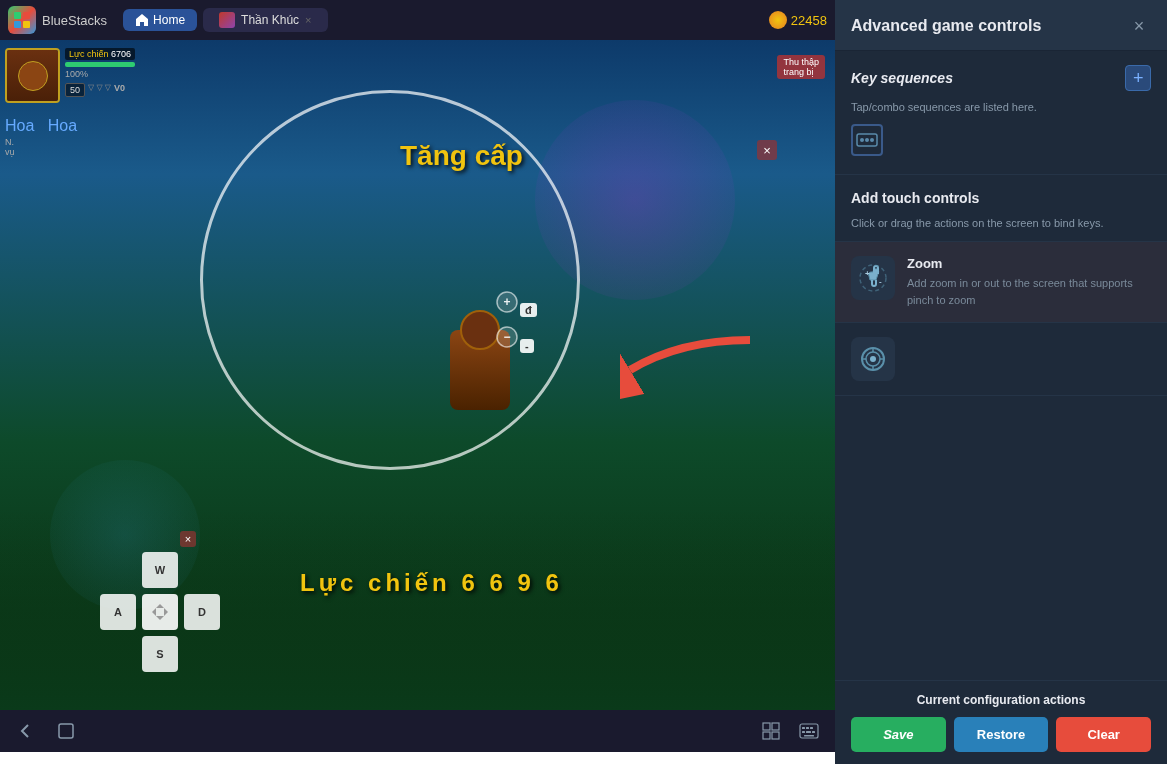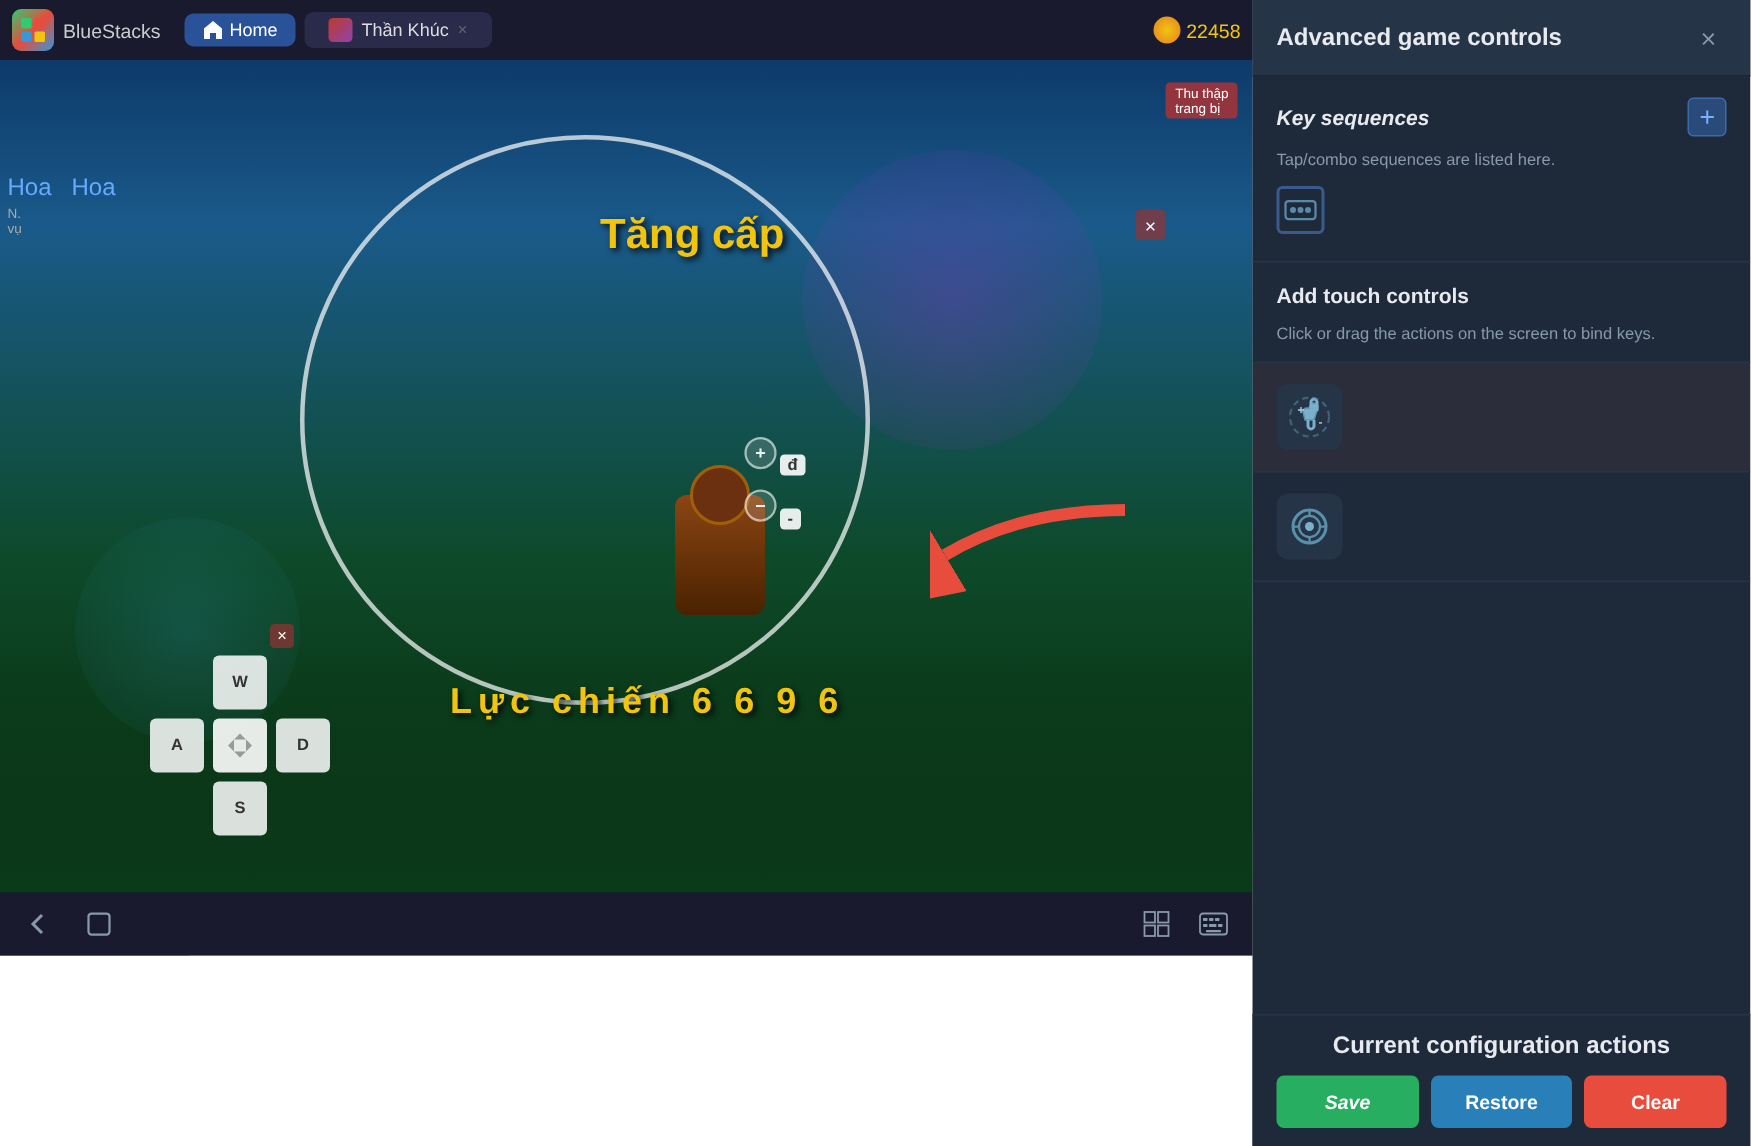--- a/index.html
+++ b/index.html
@@ -1,21 +1,21 @@
 <!DOCTYPE html>
 <html><head>
   <meta charset="utf-8">
   <style>
     * { margin: 0; padding: 0; box-sizing: border-box; }
     body { width: 1167px; height: 764px; overflow: hidden; font-family: 'Segoe UI', Arial, sans-serif; display: flex; }
 
     
     .game-area {
       width: 835px;
-      height: 637px;
+      height: 752px;
       background: linear-gradient(180deg, #1a3a5c 0%, #0d2a4a 30%, #1a4a3a 70%, #0d2a1a 100%);
       position: relative;
       overflow: hidden;
       flex-shrink: 0;
       padding-left: 16px;
     }
 
     
     .taskbar {
       position: absolute;
@@ -204,21 +204,21 @@
     }
 
     
     .panel-footer {
       padding: 12px 16px;
       background: #1e2a3a;
       border-top: 1px solid #253447;
     }
     .footer-title {
       color: #e8eaf0;
-      font-size: 16px;
+      font-size: 12px;
       font-weight: 600;
       text-align: center;
       margin-bottom: 10px;
     }
     .footer-buttons {
       display: flex;
       gap: 8px;
     }
     .btn-save {
       flex: 1;
@@ -445,20 +445,44 @@
         <svg width="24" height="24" viewBox="0 0 24 24" fill="none">
           <path d="M12 4L8 8h8zM4 12l4-4v8zM20 12l-4-4v8zM12 20l-4-4h8z" fill="#999"></path>
         </svg>
       </div>
       <div class="dpad-btn down">S</div>
       <div class="dpad-btn left">A</div>
       <div class="dpad-btn right">D</div>
     </div>
   </div>
 
+  <div style="position:absolute;top:48px;left:5px;">
+    <div style="display:flex;gap:5px;align-items:flex-start;">
+
+      <div style="width:55px;height:55px;background:linear-gradient(135deg,#8B4513,#D2691E);border:2px solid #c0a020;border-radius:4px;overflow:hidden;">
+        <div style="width:100%;height:100%;background:linear-gradient(180deg,#6a3010 0%,#4a2008 100%);display:flex;align-items:center;justify-content:center;">
+          <div style="width:30px;height:30px;background:#8B4513;border-radius:50%;border:1px solid #c0a020;"></div>
+        </div>
+      </div>
+      <div style="display:flex;flex-direction:column;gap:2px;">
+        <div style="background:rgba(0,0,0,0.6);border-radius:2px;padding:1px 4px;color:#f1c40f;font-size:9px;">
+          Lực chiến <span style="color:white;">6706</span>
+        </div>
+        <div style="width:70px;height:5px;background:#333;border-radius:2px;overflow:hidden;">
+          <div style="width:100%;height:100%;background:#2ecc71;"></div>
+        </div>
+        <div style="color:#aaa;font-size:9px;">100%</div>
+        <div style="display:flex;gap:3px;margin-top:2px;">
+          <span style="background:rgba(0,0,0,0.5);border:1px solid #555;color:#ddd;font-size:9px;padding:1px 4px;border-radius:2px;">50</span>
+          <span style="color:#888;font-size:8px;">▽ ▽ ▽</span>
+          <span style="color:#aaa;font-size:9px;font-weight:bold;">V0</span>
+        </div>
+      </div>
+    </div>
+  </div>
 
   <div style="position:absolute;top:50px;left:5px;margin-top:65px;">
     <div style="color:#6af;font-size:16px;margin-top:2px;">Hoa &nbsp; Hoa</div>
     <div style="color:#aaa;font-size:9px;margin-top:2px;">N.</div>
     <div style="color:#aaa;font-size:9px;">vụ</div>
   </div>
 
   <div style="position:absolute;top:55px;right:10px;display:flex;flex-direction:column;gap:4px;">
     <div style="background:rgba(180,50,50,0.8);border-radius:3px;padding:2px 6px;color:white;font-size:9px;">Thu thập<br>trang bị</div>
   </div>
@@ -556,20 +580,24 @@
 
           <path d="M19 18 L19 22 C19 23 18 24 17 24 C16 24 15 23 15 22 L15 18" stroke="#7ab0cc" stroke-width="2" fill="none"></path>
           <path d="M17 10 L17 6 C17 5 18 4 19 4 C20 4 21 5 21 6 L21 12" stroke="#7ab0cc" stroke-width="2" fill="none"></path>
 
           <circle cx="16" cy="16" r="13" stroke="#5a90aa" stroke-width="1.5" stroke-dasharray="4 3" fill="none" opacity="0.5"></circle>
 
           <text x="8" y="14" fill="#aacce0" font-size="8" font-weight="bold">+</text>
           <text x="22" y="22" fill="#aacce0" font-size="8" font-weight="bold">-</text>
         </svg>
       </div>
+      <div class="control-text">
+        <div class="control-name">Zoom</div>
+        <div class="control-desc">Add zoom in or out to the screen that supports pinch to zoom</div>
+      </div>
     </div>
 
     <div class="control-item">
       <div class="control-icon-wrap">
         <svg width="32" height="32" viewBox="0 0 32 32" fill="none">
 
           <circle cx="16" cy="16" r="11" stroke="#5a90aa" stroke-width="2" fill="none"></circle>
           <circle cx="16" cy="16" r="7" stroke="#5a90aa" stroke-width="1.5" fill="none"></circle>
           <circle cx="16" cy="16" r="3" fill="#7ab0cc"></circle>
 

